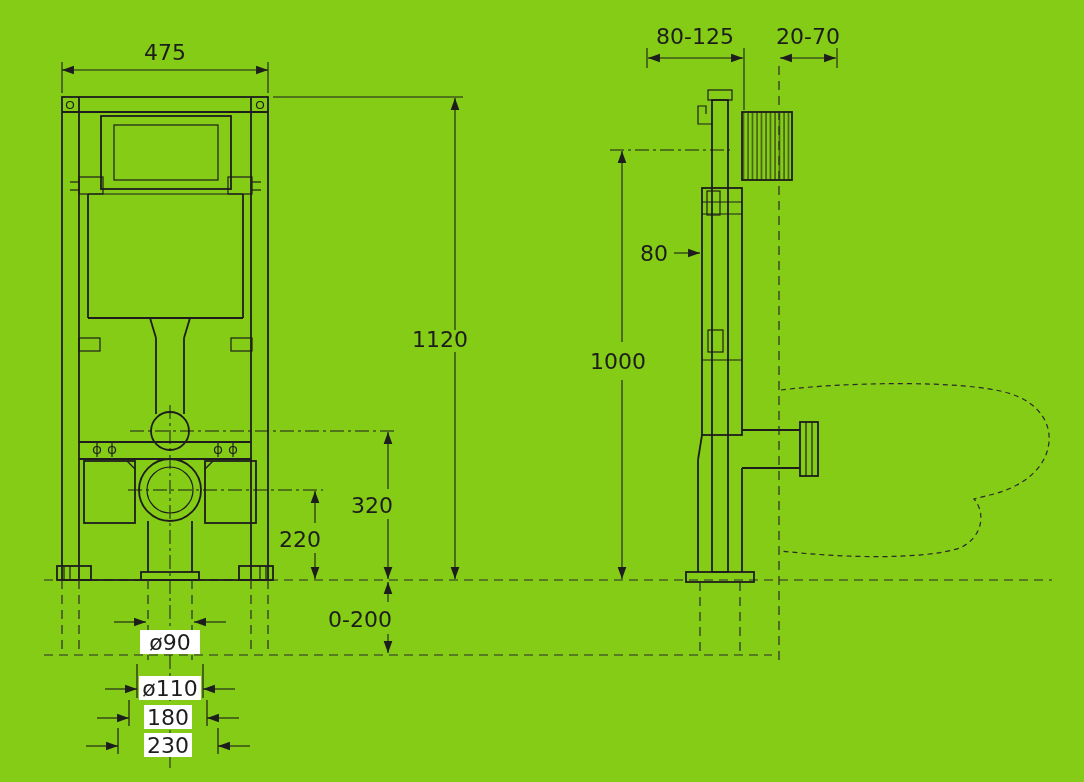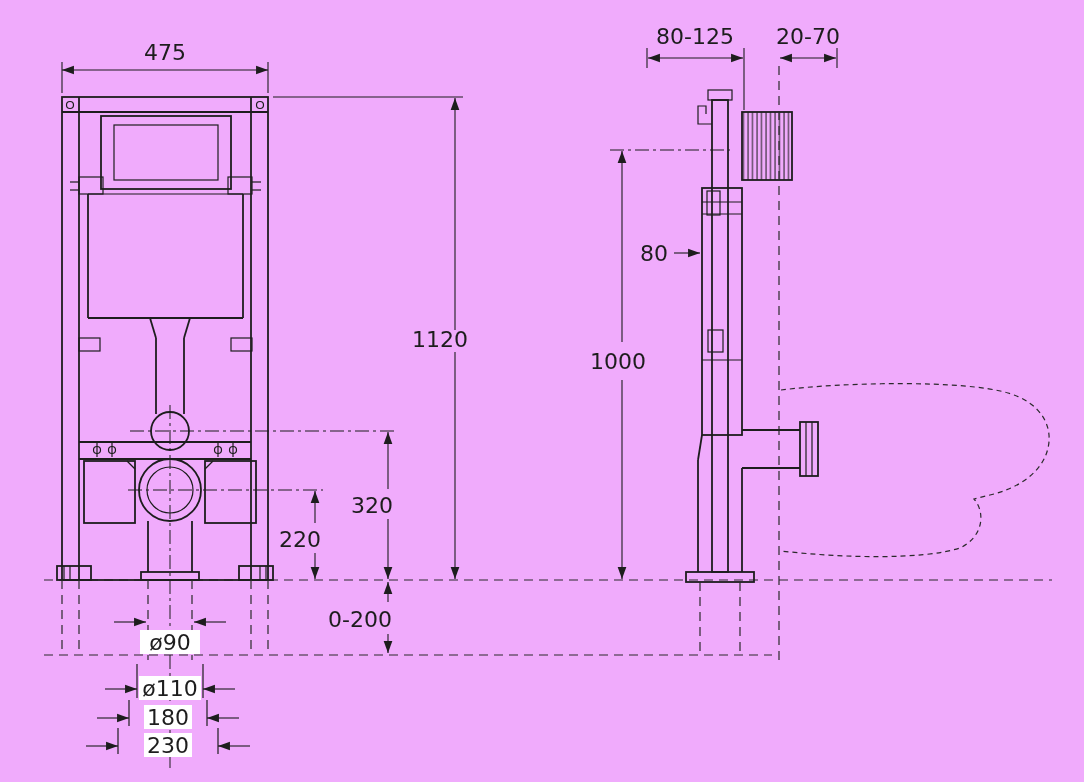--- a/index.html
+++ b/index.html
@@ -1,16 +1,16 @@
 <!DOCTYPE html>
 <html><head>
 <meta charset="utf-8">
 <style>
   html,body { margin:0; padding:0; background:#ffffff; }
-  #stage { width:1084px; height:782px; background:#f0abfc; position:relative; overflow:hidden; }
+  #stage { width:1084px; height:782px; background:#84cc16; position:relative; overflow:hidden; }
   svg { display:block; }
   .ol  { stroke:#1d1d1d; stroke-width:1.8; fill:none; }
   .tl  { stroke:#1d1d1d; stroke-width:1.2; fill:none; }
   .dim { stroke:#1d1d1d; stroke-width:1.1; fill:none; }
   .cl  { stroke:#1d1d1d; stroke-width:1;   fill:none; stroke-dasharray:14 4 3 4; }
   .dash{ stroke:#2a2a2a; stroke-width:1.2; fill:none; stroke-dasharray:9 6; }
   .dsh2{ stroke:#2a2a2a; stroke-width:1.2; fill:none; stroke-dasharray:5 4; }
   text.d { font-family:"DejaVu Sans", sans-serif; font-size:22px; fill:#1d1d1d; }
 </style>
 </head>

